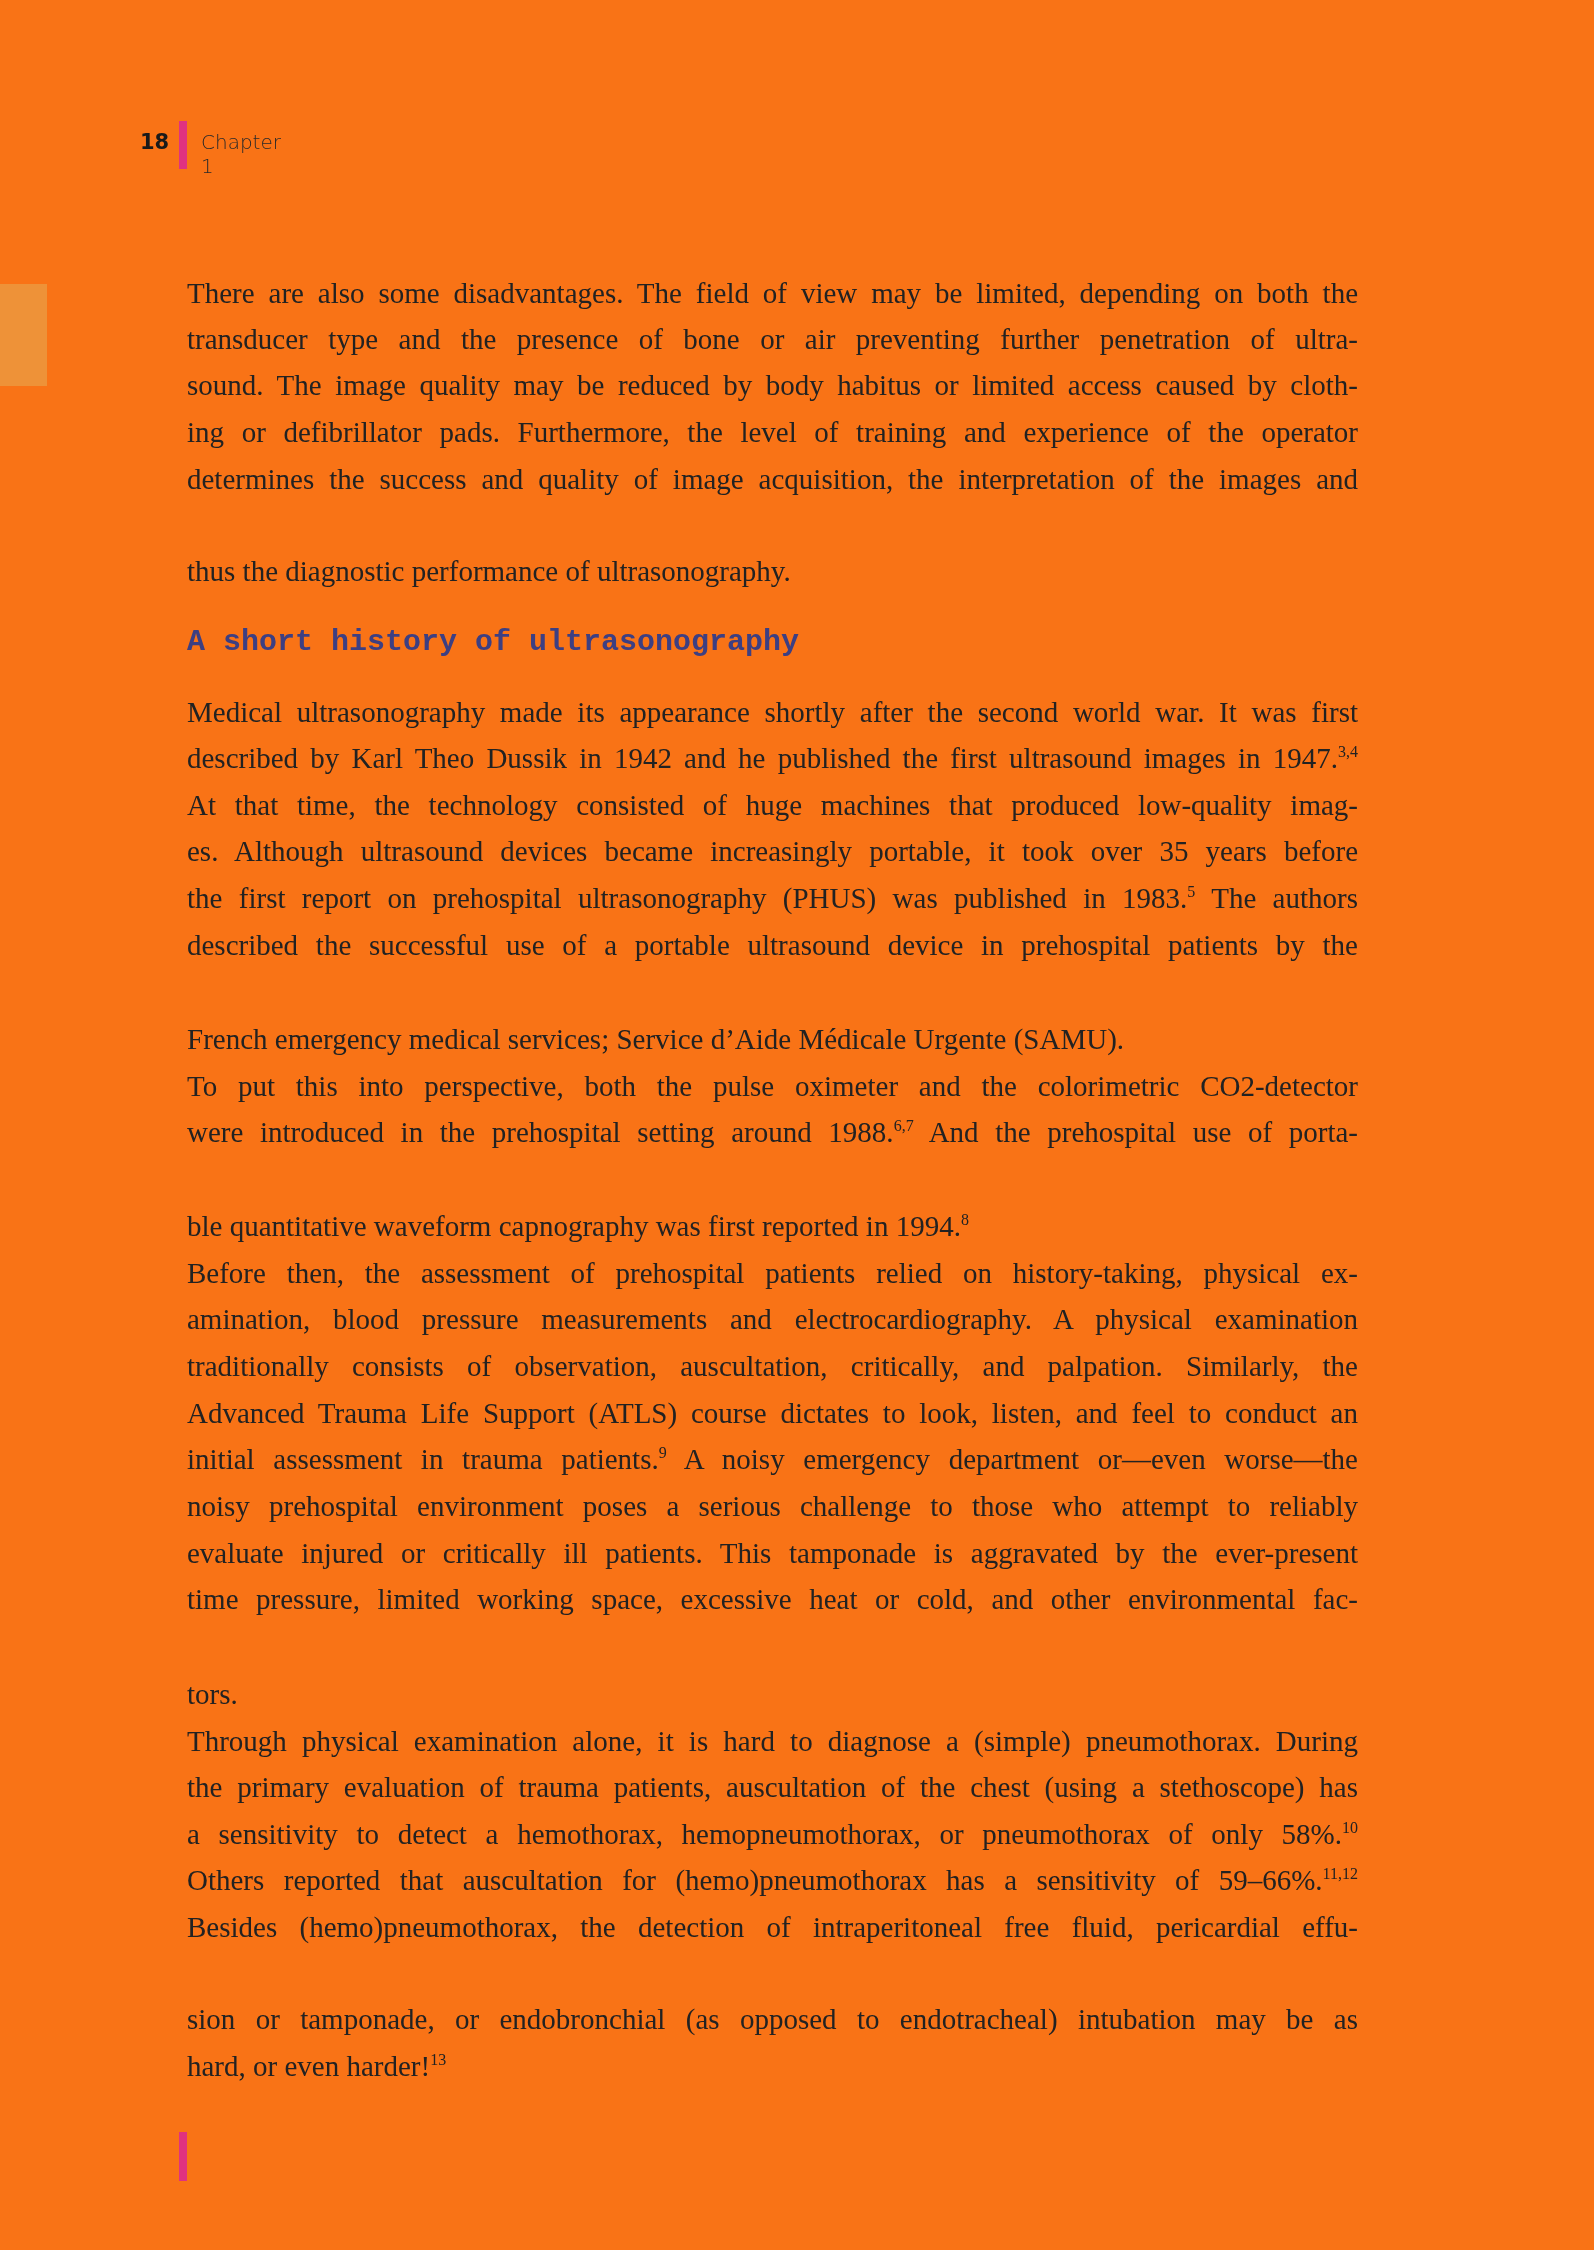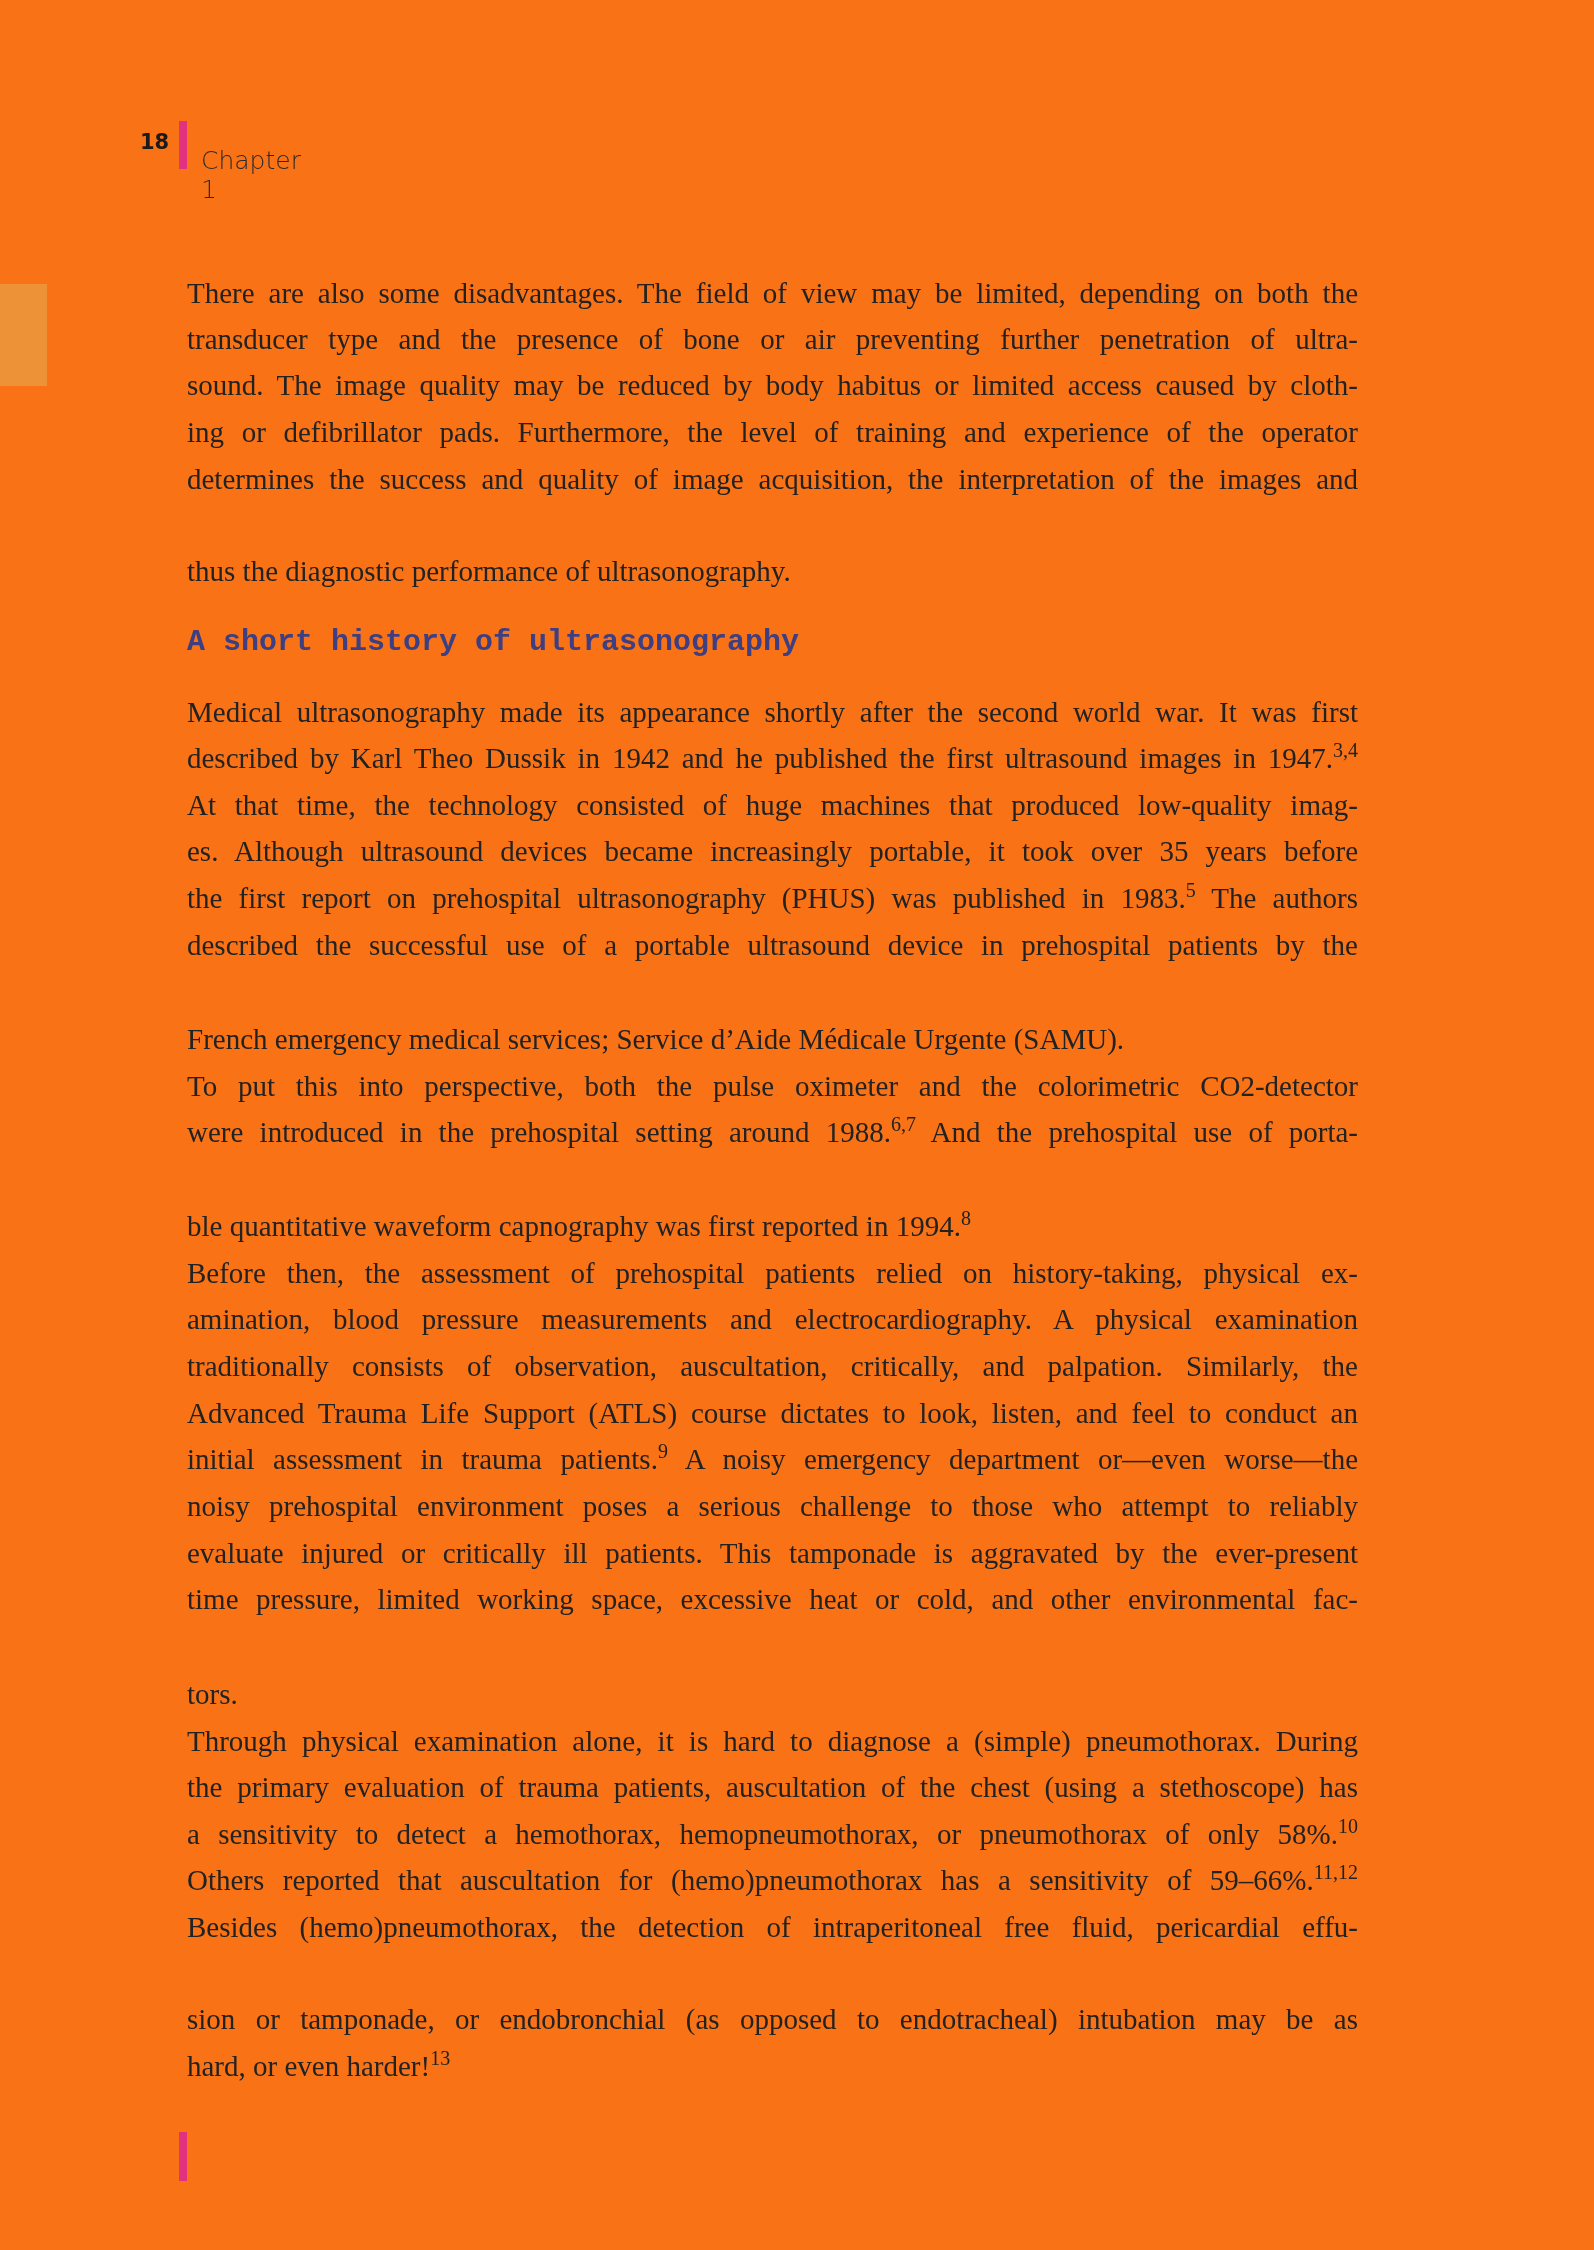--- a/index.html
+++ b/index.html
@@ -2,25 +2,25 @@
 <html><head>
 <meta charset="utf-8">
 <style>
   html, body { margin:0; padding:0; background:#ffffff; }
   body { width:1594px; height:2250px; position:relative; overflow:hidden; }
   .page { position:absolute; left:0; top:0; width:1594px; height:2250px; background:#f97316; }
   .side-tab { position:absolute; left:0; top:284px; width:47px; height:102px; background:#ee9238; }
   .header { position:absolute; left:0; top:0; }
   .page-num { position:absolute; left:140px; top:130px; font-family:"DejaVu Sans", sans-serif; font-weight:bold; font-size:21px; color:#1a1a1a; }
   .header-bar { position:absolute; left:179px; top:121px; width:8px; height:48px; background:#e0327f; }
-  .chapter-label { position:absolute; left:201px; top:130px; font-family:"DejaVu Sans", sans-serif; font-size:25px; color:#2a2a2a; font-weight:300;margin-top:16px; }
+  .chapter-label { position:absolute; left:201px; top:130px; font-family:"DejaVu Sans", sans-serif; font-size:20px; color:#2a2a2a; font-weight:300; }
   .footer-bar { position:absolute; left:179px; top:2132px; width:8px; height:49px; background:#e0327f; }
   .line { position:absolute; left:187px; width:1171px; font-family:"Liberation Serif", serif; font-size:29px; color:#222; line-height:46px; height:46px; white-space:nowrap; text-align:justify; text-align-last:justify; overflow:visible; }
   .line.last { text-align-last:left;margin-top:46px; }
-  .line sup { font-size:20px; vertical-align:11px; line-height:0; }
+  .line sup { font-size:16px; vertical-align:11px; line-height:0; }
   .heading { position:absolute; left:187px; top:594px; font-family:Liberation Mono, monospace; font-weight:bold; font-size:30px; color:#3d3f82; line-height:46px; }
 </style>
 </head>
 <body>
 
 <div class="page">
   <div class="side-tab"></div>
 
   <div class="header">
     <span class="page-num">18</span>

